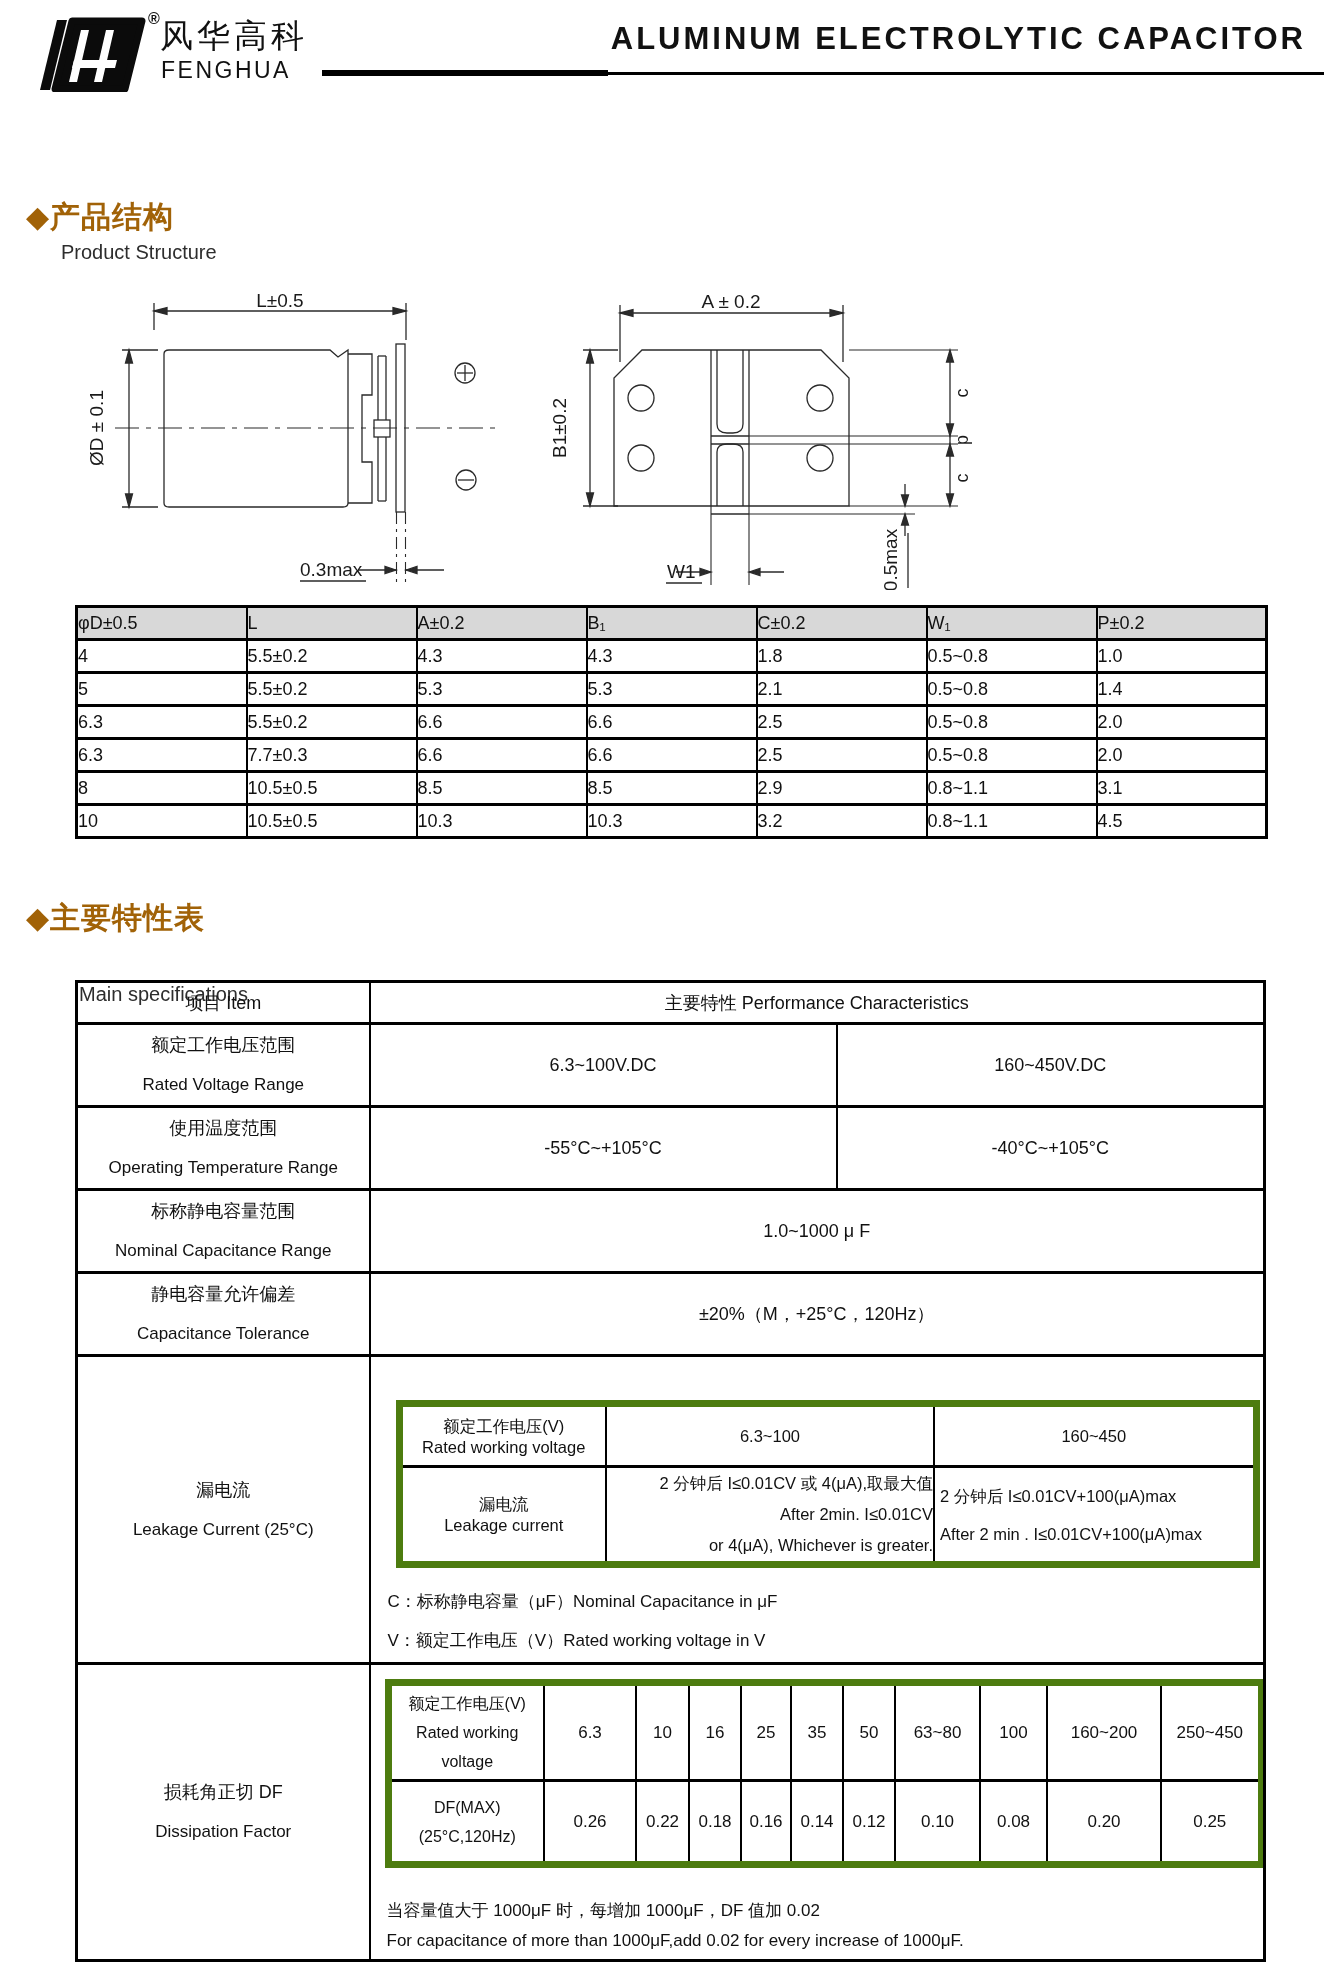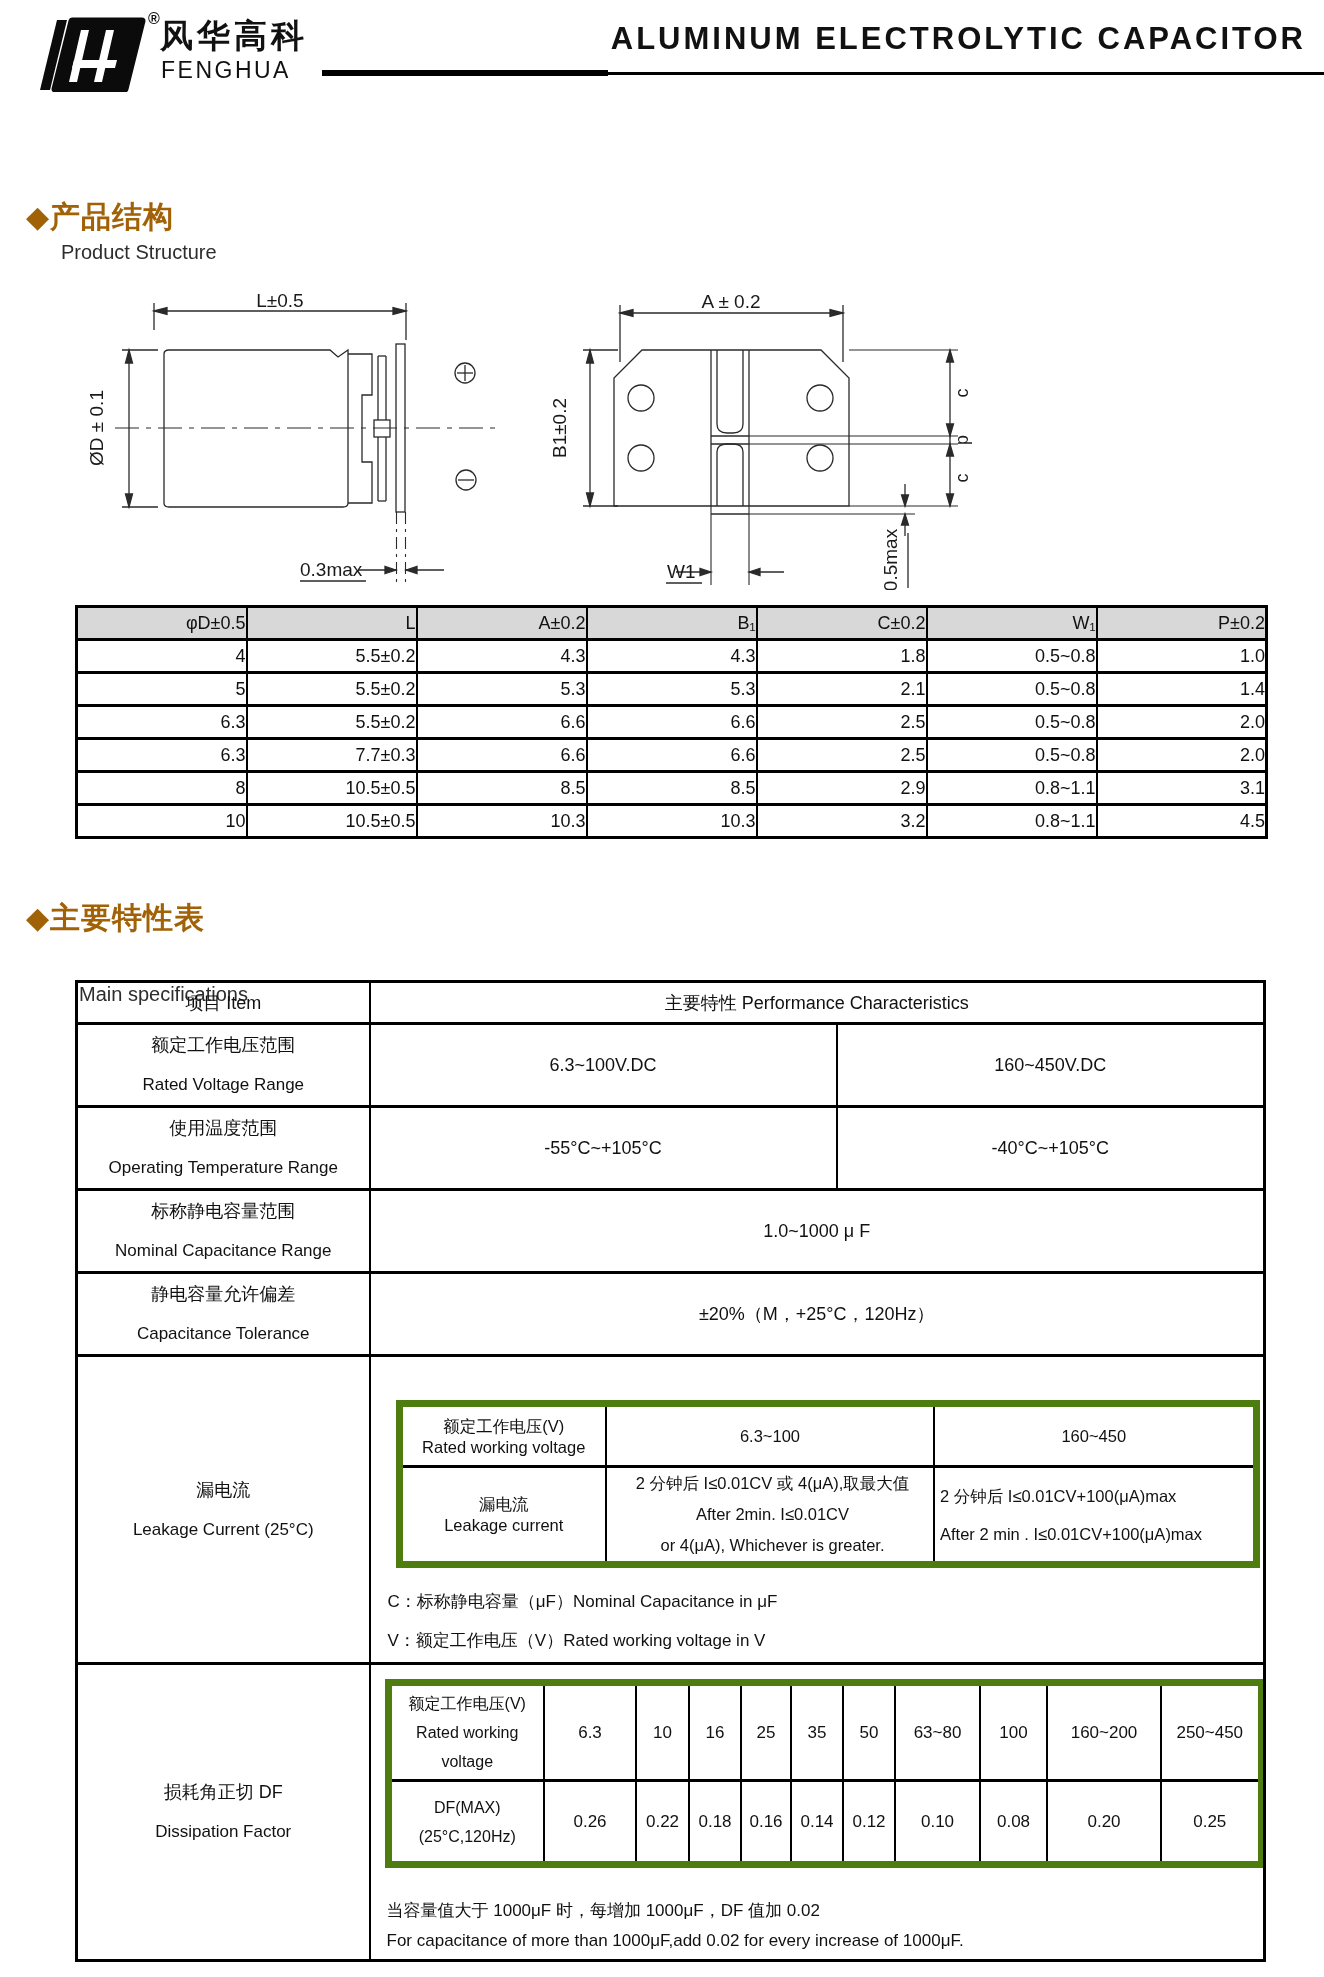--- a/index.html
+++ b/index.html
@@ -4,38 +4,38 @@
 <style>
   html,body{margin:0;padding:0}
   body{
     width:1324px;height:1977px;position:relative;background:#fff;
     font-family:"Liberation Sans","DejaVu Sans",sans-serif;color:#111;
     overflow:hidden;
   }
   .abs{position:absolute}
 
   
-  .brand-cn{font-size:33px;font-weight:bold;letter-spacing:4px;line-height:36px;white-space:nowrap}
+  .brand-cn{font-size:33px;font-weight:normal;letter-spacing:4px;line-height:36px;white-space:nowrap}
   .brand-en{font-size:23px;font-weight:normal;letter-spacing:2.5px;line-height:30px;white-space:nowrap}
   .reg-mark{font-size:16px;font-weight:bold}
   .doc-title{font-size:31px;font-weight:bold;letter-spacing:3px;white-space:nowrap}
   .title-rule-thick{position:absolute;left:322px;top:70px;width:286px;height:6px;background:#000}
   .title-rule-thin{position:absolute;left:604px;top:72px;width:720px;height:3px;background:#000}
 
   
   .sec-head{font-size:30px;font-weight:bold;letter-spacing:1px;white-space:nowrap;color:#a16207}
   .sec-sub{font-size:20px;font-weight:400;color:#2d2d2d;white-space:nowrap}
 
   
   table{border-collapse:collapse;table-layout:fixed}
   .dim-table{border:3px solid #000;width:1190px}
   .dim-table th,.dim-table td{
     border-left:2px solid #000;border-right:2px solid #000;
     border-top:3px solid #000;border-bottom:3px solid #000;
-    text-align:right;vertical-align:middle;font-size:18px;font-weight:400;padding:0
+    text-align:left;vertical-align:middle;font-size:18px;font-weight:400;padding:0
   }
   .dim-table tr{height:33px}
   .dim-table thead th{background:#d8d8d8}
 
   
   .spec-table{border:3px solid #000;width:1188px}
   .spec-table td,.spec-table th{
     border-left:2px solid #000;border-right:2px solid #000;
     border-top:3px solid #000;border-bottom:3px solid #000;
     padding:0;vertical-align:middle;text-align:center;font-weight:400
@@ -45,21 +45,21 @@
   .val{font-size:18px}
   .cell-flow{vertical-align:top !important;text-align:left !important}
 
   .inner-table{border:7px solid #4d7c0f}
   .inner-table td{
     border-left:2px solid #000;border-right:2px solid #000;
     border-top:3px solid #000;border-bottom:3px solid #000;
     font-size:16.5px;text-align:center;vertical-align:middle;padding:0
   }
   .leak-table{width:857px;margin:43px 0 0 25px}
-  .leak-table .ml{ text-align:center;padding-left:5px;line-height:31px}
+  .leak-table .ml{ text-align:right;padding-left:5px;line-height:31px}
   .leak-table .ml2{text-align:left;padding-left:5px;line-height:38px}
   .notes{font-size:17px;line-height:39px;margin:14px 0 0 17px;text-align:left}
   .df-table{width:873px;margin:14px 0 0 14px}
   .df-table .v-lbl{line-height:29px;font-size:16px}
   .df-table .num{font-size:17px}
   .df-notes{font-size:17px;line-height:30px;margin:28px 0 0 16px;text-align:left}
 
   
   .drawing-svg text{font-family:"Liberation Sans","DejaVu Sans",sans-serif;fill:#1a1a1a}
 </style>

